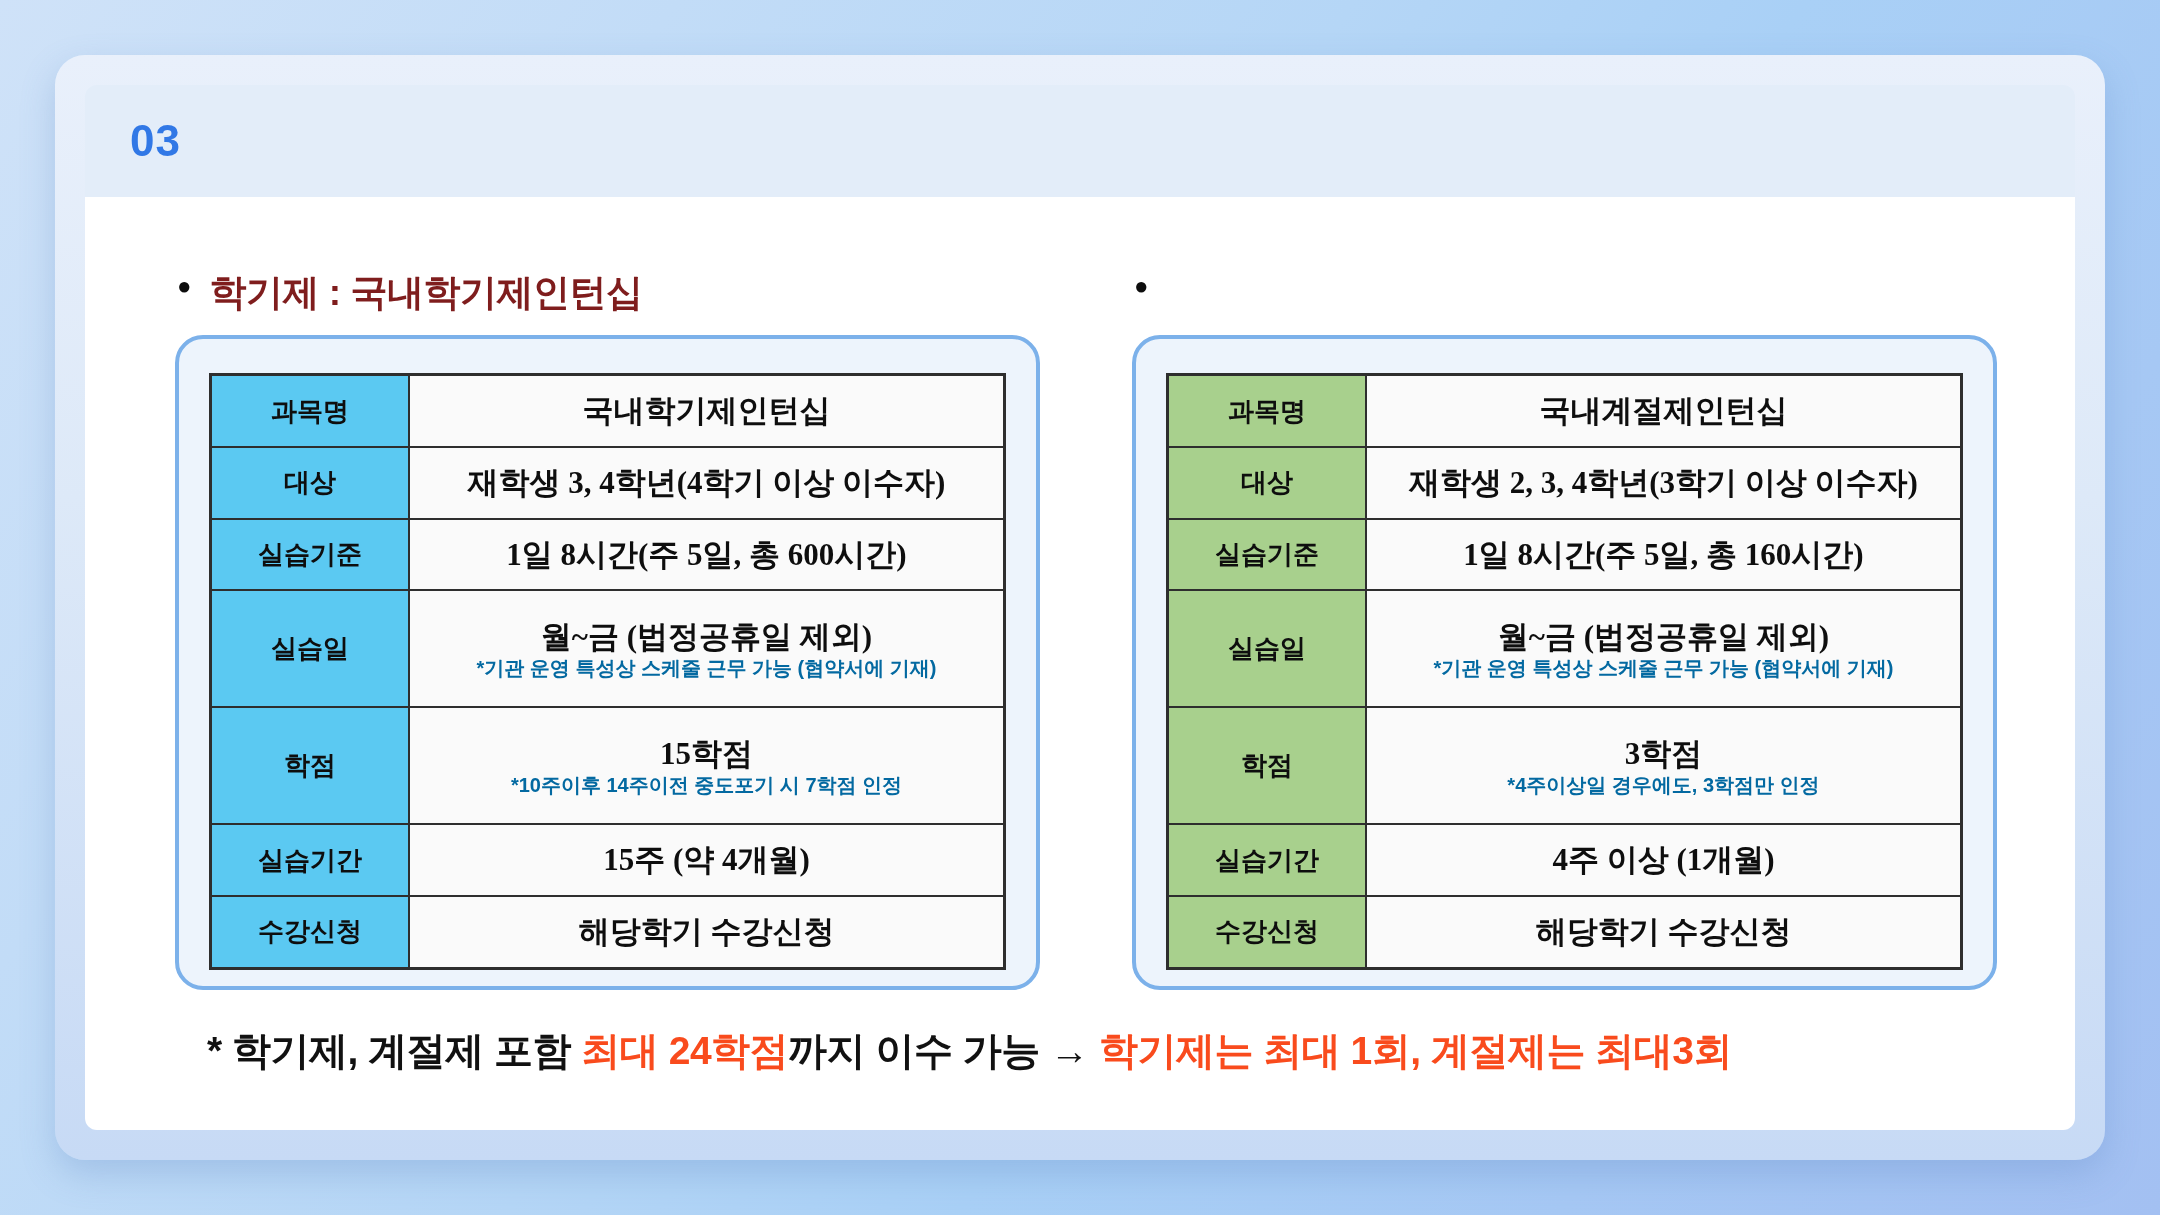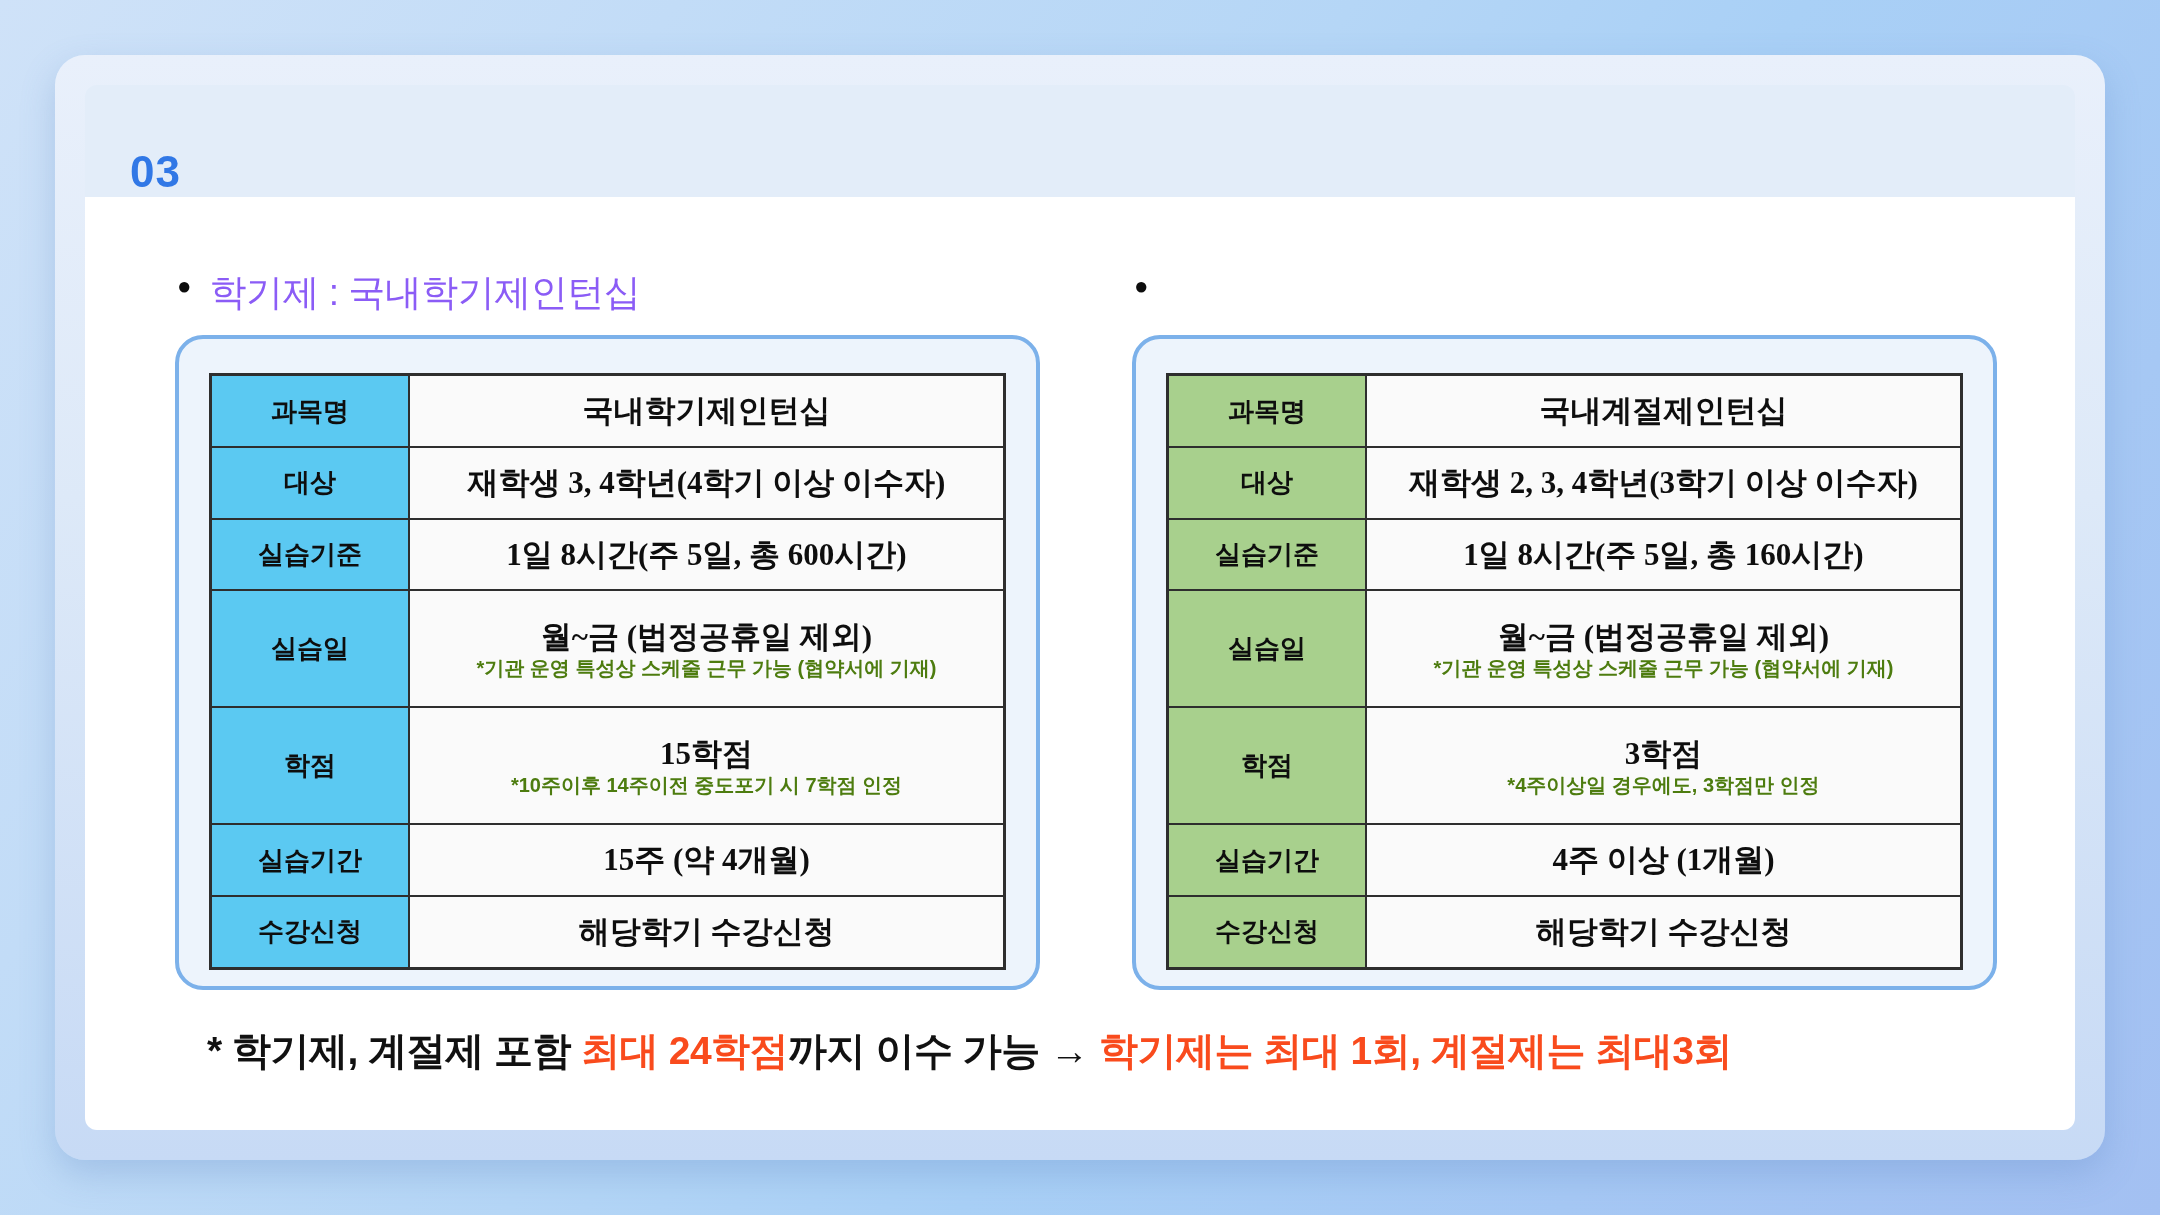--- a/index.html
+++ b/index.html
@@ -21,21 +21,21 @@
     box-shadow: 0 14px 34px rgba(96, 136, 196, 0.30);
     padding: 30px;
     display: flex;
     flex-direction: column;
   }
   .header-band {
     height: 112px;
     background: #e3edf9;
     border-radius: 12px 12px 0 0;
     display: flex;
-    align-items: flex-end;
+    align-items: center;
     padding-left: 45px;
     gap: 30px;
   }
   .sec-num {
     font-size: 44px;
     font-weight: bold;
     color: #3178e6;
     letter-spacing: 1px;
   }
   .sec-title {
@@ -64,22 +64,22 @@
     height: 46px;
   }
   .bullet {
     font-size: 24px;
     color: #0d0d0d;
     margin-right: 18px;
     line-height: 1;
   }
   .col-title-text {
     font-size: 37px;
-    font-weight: normal;
-    color: #8b5cf6;
+    font-weight: bold;
+    color: #7f1d1d;
     letter-spacing: -0.5px;
     margin-top: 13px;
   }
   .table-wrap {
     border: 4px solid #7cb1ea;
     border-radius: 28px;
     background: #edf4fc;
     padding: 34px 30px 16px 30px;
     height: 655px;
   }
@@ -109,21 +109,21 @@
     font-size: 31px;
     font-weight: bold;
     color: #0e0e0e;
     line-height: 1.15;
   }
   .val .main-line { display: block; font-family: Liberation Serif, serif; }
   .val .note-line {
     display: block;
     font-size: 20px;
     font-weight: bold;
-    color: #4d7c0f;
+    color: #0369a1;
     line-height: 1.1;
     margin-top: 2px;
   }
   .footnote {
     margin-top: 34px;
     padding-left: 32px;
     font-size: 39px;
     font-weight: bold;
     letter-spacing: -0.5px;
   }

